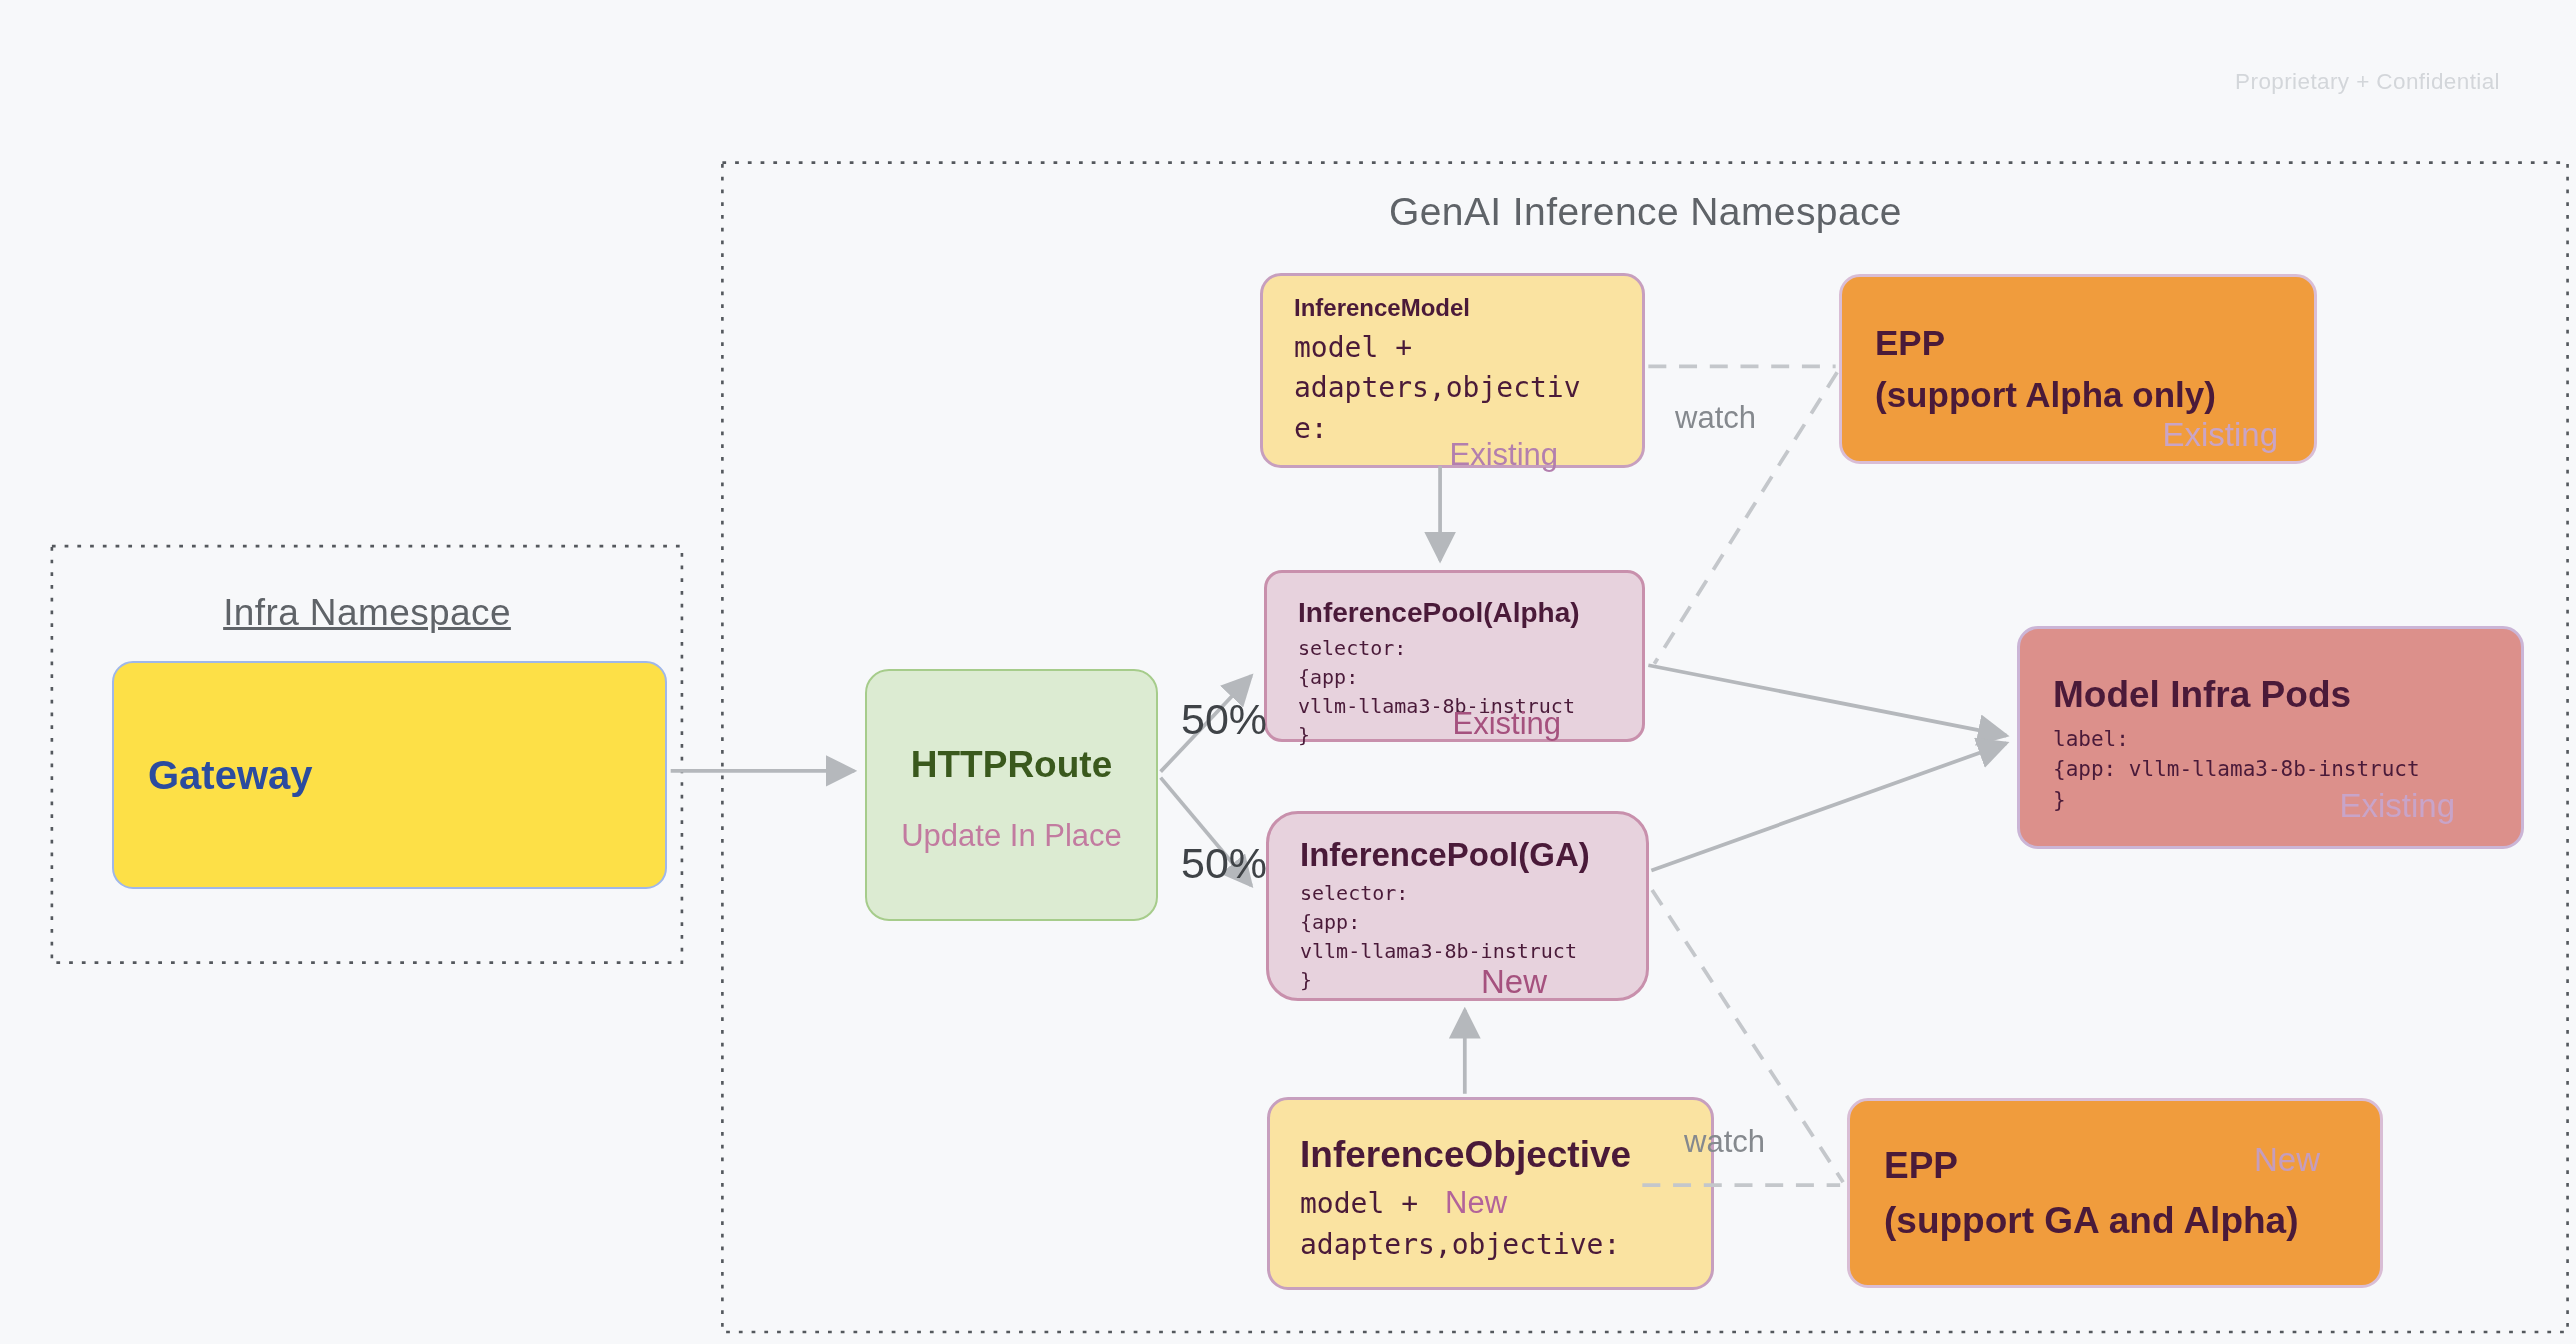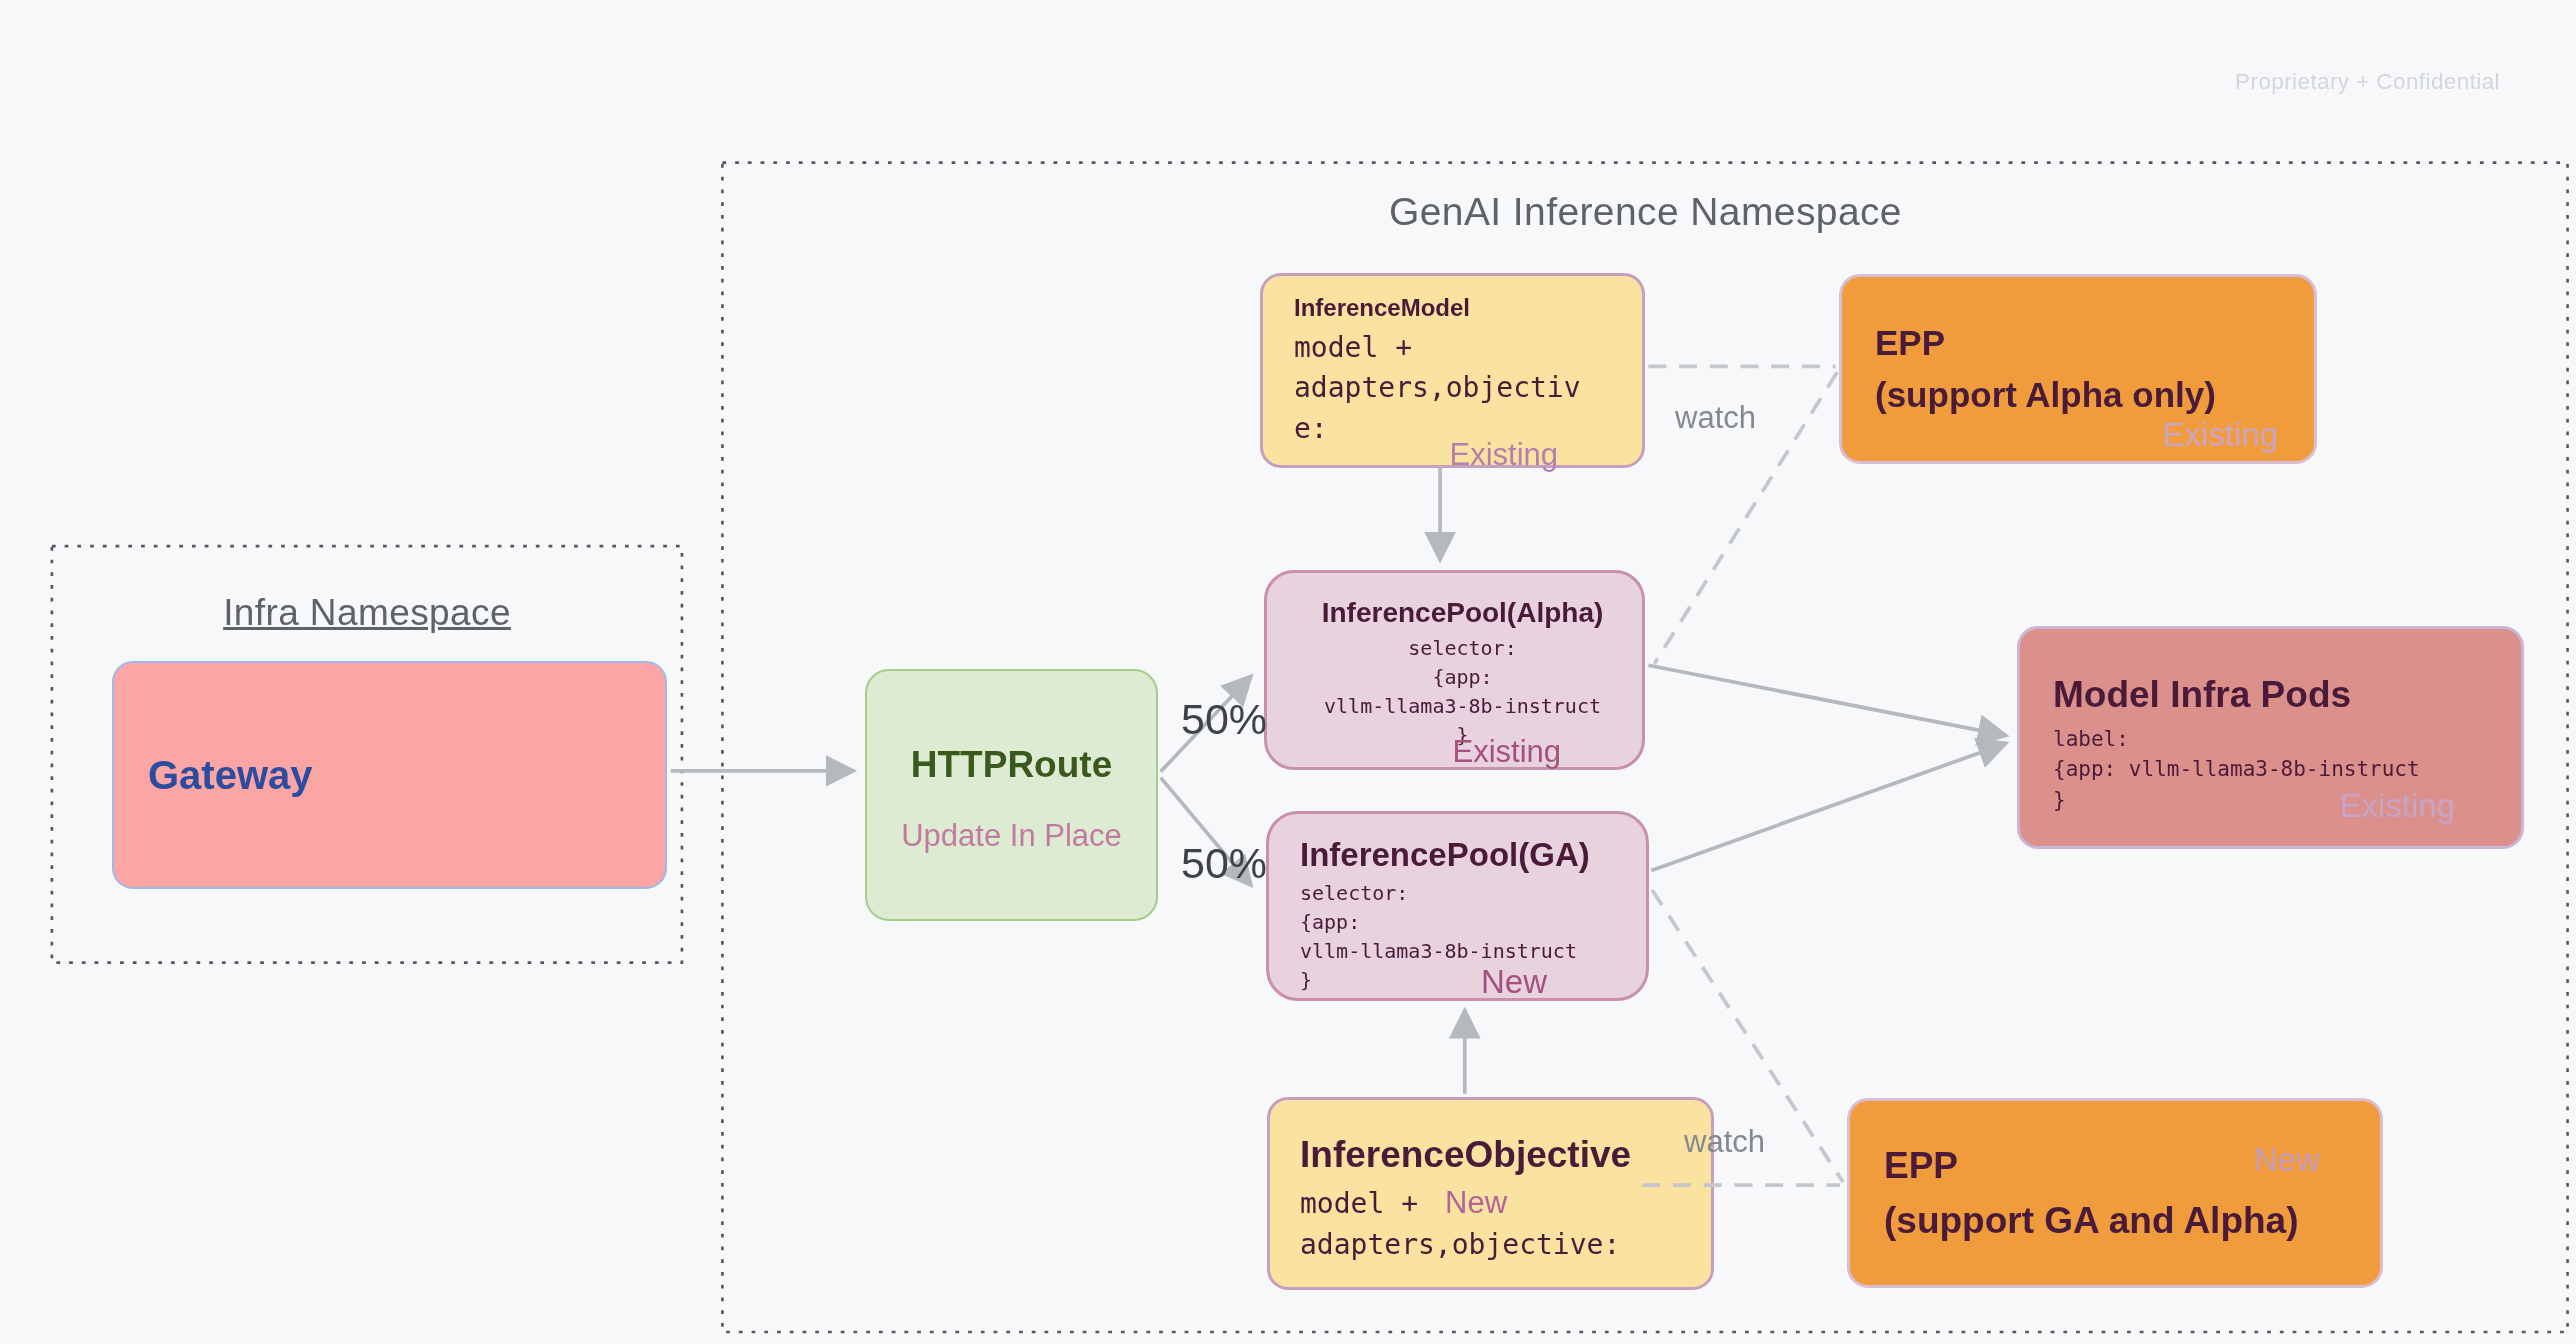--- a/index.html
+++ b/index.html
@@ -32,40 +32,40 @@
     white-space:pre-line;line-height:1.45;
   }
   .status{position:absolute;font-size:31px;z-index:4;}
 
   
   .n-yellow{background:#fae3a1;border:3px solid #c79fbe;}
   .n-orange{background:#f09c3d;border:3px solid #d9bdd5;}
   .n-pool{background:#e7d2dd;border:3px solid #c890ac;}
   .n-salmon{background:#dc908b;border:3px solid #cbb5d6;}
   .n-green{background:#dcebd2;border:2.2px solid #a6cc8b;}
-  .n-blue{background:#fca5a5;border:2.2px solid #9fb7ea;}
+  .n-blue{background:#fde047;border:2.2px solid #9fb7ea;}
 
   
   #gateway{left:112px;top:661px;width:555px;height:228px;display:flex;align-items:center;padding-left:34px;}
   #gateway .node-title{color:#2b4c9f;font-size:40px;}
 
   #httproute{left:865px;top:649px;width:293px;height:252px;display:flex;flex-direction:column;align-items:center;justify-content:center;gap:25.5px;border-radius:24px;margin-top:20px;}
   #httproute .node-title{color:#3a591d;font-size:37px;}
   #httproute .node-sub{color:#c27ba0;font-size:31px;}
 
   #inference-model{left:1260px;top:273px;width:385px;height:195px;padding:18px 15px 0 31px;}
   #inference-model .node-title{font-size:24px;line-height:1.15;}
   #inference-model .node-body{font-size:28px;margin-top:6px;}
   #inference-model .status{color:#b37fae;right:84px;bottom:-7.5px;}
 
   #epp-alpha{left:1839px;top:274px;width:478px;height:190px;display:flex;flex-direction:column;justify-content:center;padding-left:33px;}
   #epp-alpha .node-title{font-size:35px;}
   #epp-alpha .status{color:#c9a4c6;right:36px;bottom:7.5px;font-size:33px;}
 
-  #pool-alpha{left:1264px;top:570px;width:381px;height:200px;padding:22.5px 15px 0 31px;border-radius:30px;text-align:center;}
+  #pool-alpha{left:1264px;top:570px;width:381px;height:172px;padding:22.5px 15px 0 31px;border-radius:18px;}
   #pool-alpha .node-title{font-size:28px;line-height:1.2;}
   #pool-alpha .node-body{font-size:20px;margin-top:4.5px;}
   #pool-alpha .status{color:#a5517e;right:81px;bottom:-3px;}
 
   #pool-ga{left:1266px;top:811px;width:383px;height:190px;padding:21px 15px 18px 31px;border-radius:32px;}
   #pool-ga .node-title{font-size:33px;line-height:1.2;}
   #pool-ga .node-body{font-size:20px;margin-top:4.5px;}
   #pool-ga .status{color:#a5517e;right:99px;bottom:-3px;font-size:33px;}
 
   #model-server-pods{left:2017px;top:626px;width:507px;height:223px;padding:45px 15px 0 33px;}

